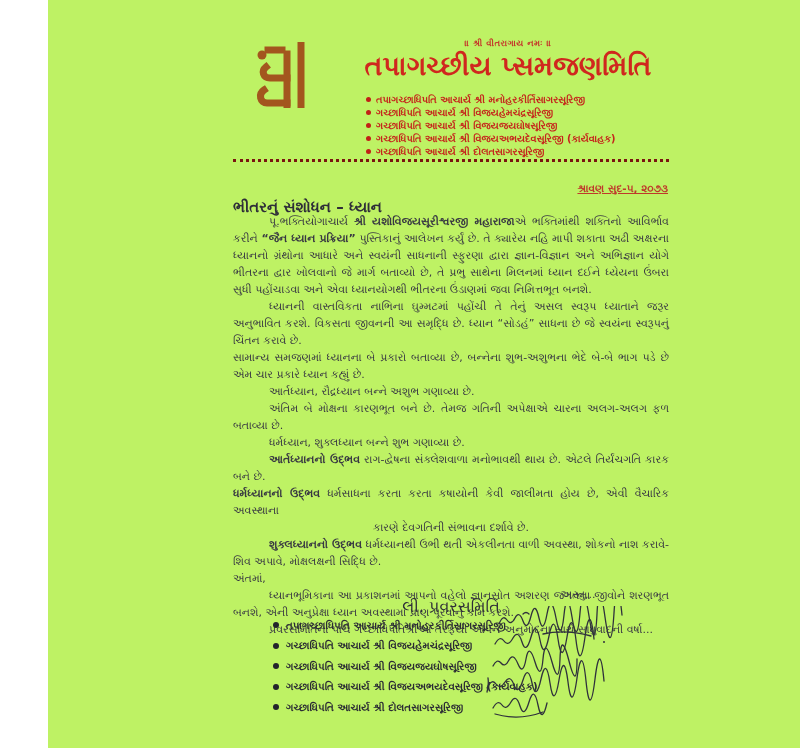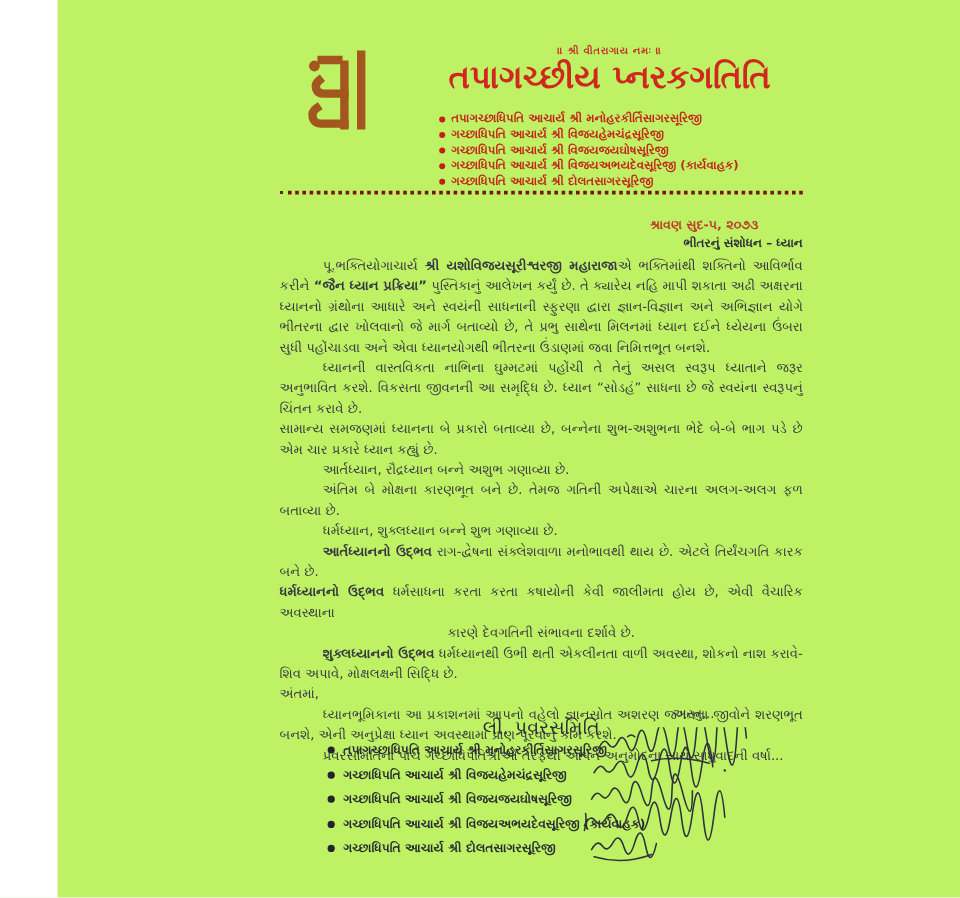--- a/index.html
+++ b/index.html
@@ -13,24 +13,24 @@
   .header-center{position:absolute;left:295px;top:38px;width:330px;text-align:center;}
   .invocation{font-size:8.5px;font-weight:bold;color:#c5352a;letter-spacing:.5px;}
   .main-title{font-size:27px;font-weight:bold;color:#d0271e;line-height:30px;margin-top:2px;
     font-family:"DejaVu Serif","Liberation Serif",serif;}
   .leaders{position:absolute;left:318px;top:93px;width:300px;}
   .leader-row{display:flex;align-items:center;line-height:13px;}
   .red-bullet{width:5px;height:5px;border-radius:50%;background:#c21f16;margin-right:5px;flex:0 0 auto;}
   .leader-label{font-size:9.8px;font-weight:bold;color:#c5261c;white-space:nowrap;}
   .dotted-sep{position:absolute;left:185px;top:159px;width:436px;border-top:3px dotted #7a1410;}
   
-  .date-line{position:absolute;left:404px;top:182px;width:180px;text-align:right;
-    font-size:10.5px;font-weight:bold;color:#bf3a2b;}
-  .subject{position:absolute;left:185px;top:198px;width:436px;text-align:right;
-    font-size:10px;font-weight:bold;color:#2e2e38;}
+  .date-line{position:absolute;left:440px;top:182px;width:180px;text-align:right;
+    font-size:10.5px;font-weight:bold;color:#bf3a2b;text-decoration:underline;}
+  .subject{position:absolute;left:185px;top:198px;width:436px;text-align:left;
+    font-size:15px;font-weight:bold;color:#2e2e38;}
   .body-text{position:absolute;left:185px;top:213px;width:436px;
     font-size:11px;line-height:17px;color:#383842;text-align:justify;}
   .body-text p{margin:0;}
   .ind{text-indent:36px;}
   .ctr{text-align:center;}
   .b{font-weight:bold;}
   .astu{position:absolute;left:480px;top:588px;width:100px;text-align:center;
     font-size:11px;font-weight:normal;color:#383842;}
   .signed-from{position:absolute;left:185px;top:597px;width:436px;text-align:center;
     font-size:16px;font-weight:normal;color:#2e2e38;}
@@ -58,21 +58,21 @@
         <path d="M33 36 H16 C9 36 7 29 12 25"></path>
         <path d="M33 61 H13 C6 61 4 52 10 48"></path>
         <path d="M14 8 H28"></path>
       </g>
       <circle cx="8" cy="13" r="4.5" fill="#a3561e"></circle>
     </svg>
   </div>
 
   <div class="header-center">
     <div class="invocation">॥ શ્રી વીતરાગાય નમઃ ॥</div>
-    <div class="main-title">તપાગચ્છીય પ્નરકગતિતિ</div>
+    <div class="main-title">તપાગચ્છીય પ્સમજણમિતિ</div>
   </div>
 
   <div class="leaders">
     <div class="leader-row">
       <span class="red-bullet"></span>
       <span class="leader-label">તપાગચ્છાધિપતિ આચાર્ય શ્રી મનોહરકીર્તિસાગરસૂરિજી</span>
     </div>
     <div class="leader-row">
       <span class="red-bullet"></span>
       <span class="leader-label">ગચ્છાધિપતિ આચાર્ય શ્રી વિજયહેમચંદ્રસૂરિજી</span>

